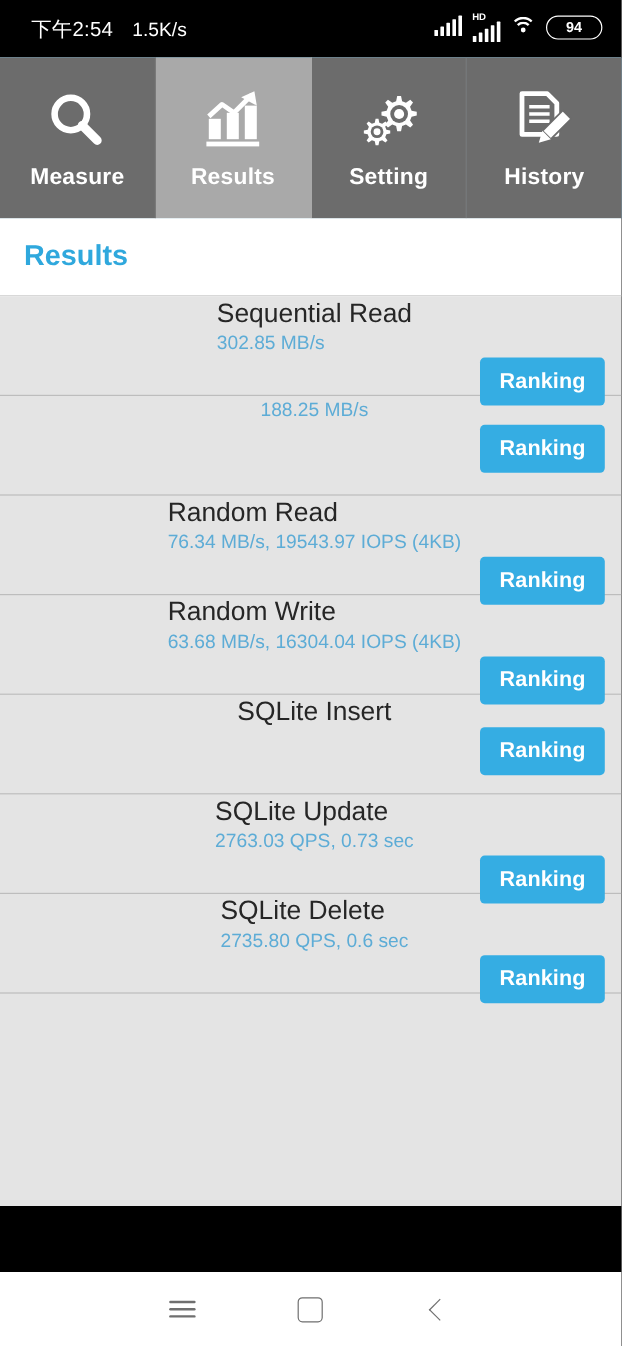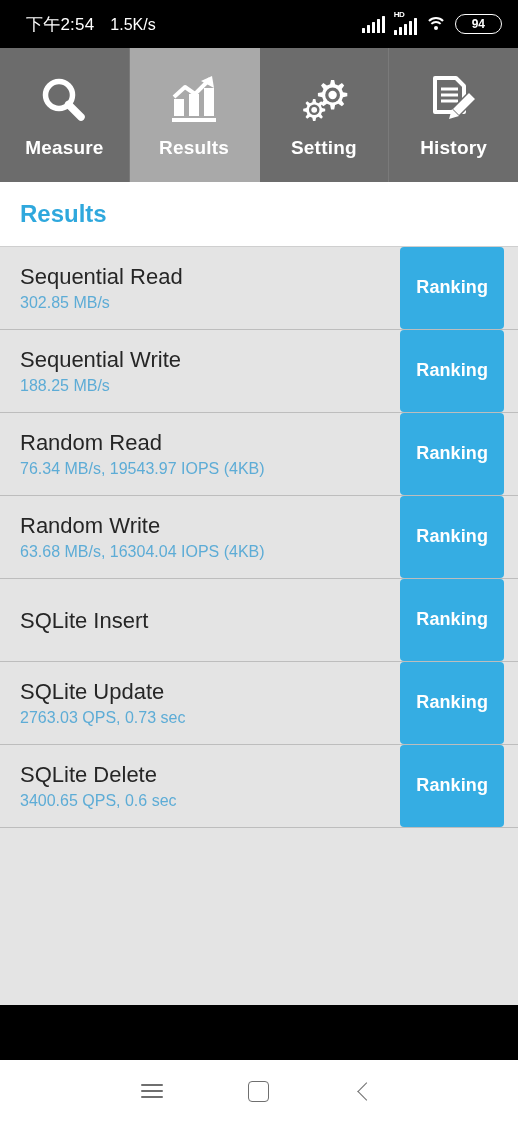--- a/index.html
+++ b/index.html
@@ -40,21 +40,20 @@
   .status-time {
     font-size: 17px;
     letter-spacing: 0.2px;
   }
   .status-net {
     font-size: 16px;
   }
   .status-right {
     margin-left: auto;
     display: flex;
-    align-items: center;
     gap: 9px;
   }
   .sig {
     display: inline-flex;
     align-items: flex-end;
     gap: 2px;
     height: 17px;
   }
   .sig i {
     display: block;
@@ -215,21 +214,23 @@
     height: 758px;
     background: #e4e4e4;
     overflow: hidden;
   }
   .row {
     position: relative;
     height: 83px;
     box-sizing: border-box;
     border-bottom: 1px solid #bdbdbd;
     display: flex;
+    align-items: center;
     padding: 0 14px 0 20px;
+    flex-direction: column;
   }
   .row-texts {
     display: flex;
     flex-direction: column;
     justify-content: center;
   }
   .row-title {
     font-size: 22px;
     color: #262626;
     line-height: 27px;
@@ -412,21 +413,20 @@
     <div class="row">
       <span class="row-texts">
         <span class="row-title">Sequential Read</span>
         <span class="row-value">302.85 MB/s</span>
       </span>
       <button class="ranking-btn">Ranking</button>
     </div>
 
     <div class="row">
       <span class="row-texts">
-        <span class="row-title">Sequential Write</span>
         <span class="row-value">188.25 MB/s</span>
       </span>
       <button class="ranking-btn">Ranking</button>
     </div>
 
     <div class="row">
       <span class="row-texts">
         <span class="row-title">Random Read</span>
         <span class="row-value">76.34 MB/s, 19543.97 IOPS (4KB)</span>
       </span>
@@ -452,21 +452,21 @@
       <span class="row-texts">
         <span class="row-title">SQLite Update</span>
         <span class="row-value">2763.03 QPS, 0.73 sec</span>
       </span>
       <button class="ranking-btn">Ranking</button>
     </div>
 
     <div class="row">
       <span class="row-texts">
         <span class="row-title">SQLite Delete</span>
-        <span class="row-value">3400.65 QPS, 0.6 sec</span>
+        <span class="row-value">2735.80 QPS, 0.6 sec</span>
       </span>
       <button class="ranking-btn">Ranking</button>
     </div>
 
   </div>
 
   <div class="blackband"></div>
 
   <div class="navbar">
     <div class="nav-btn nav-recents">

